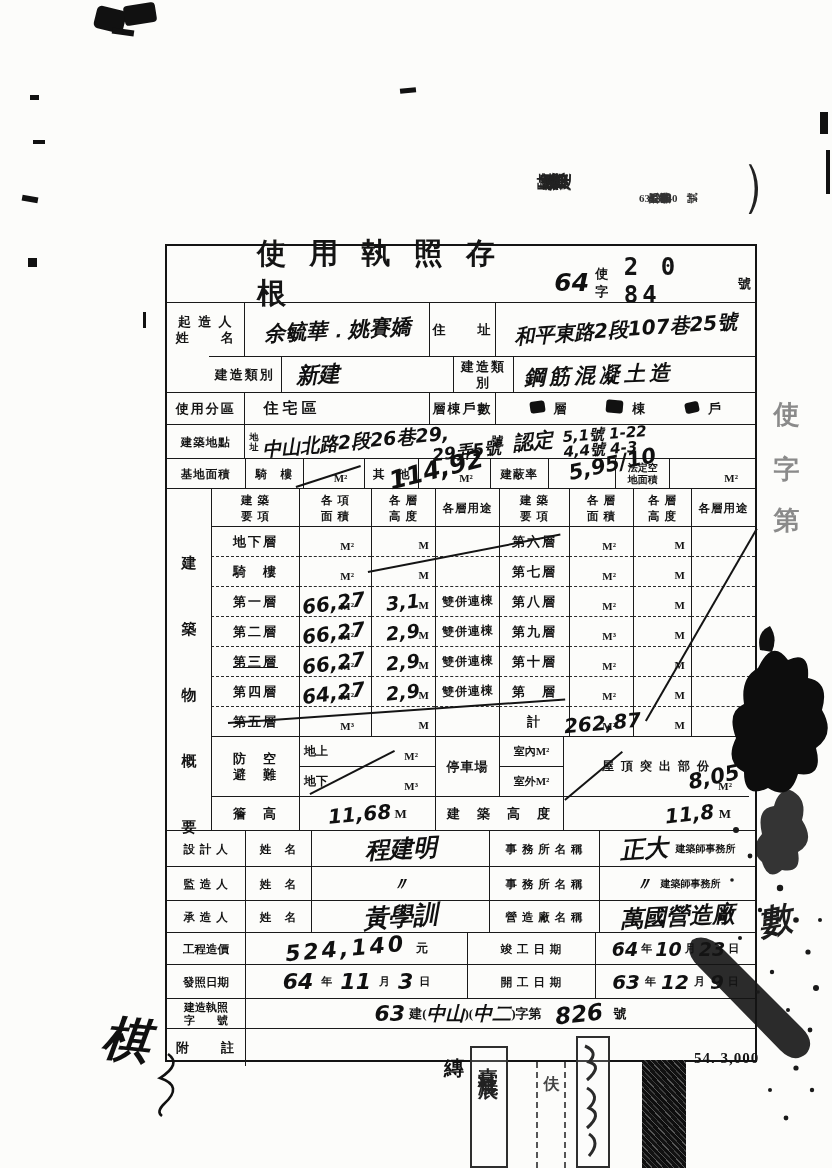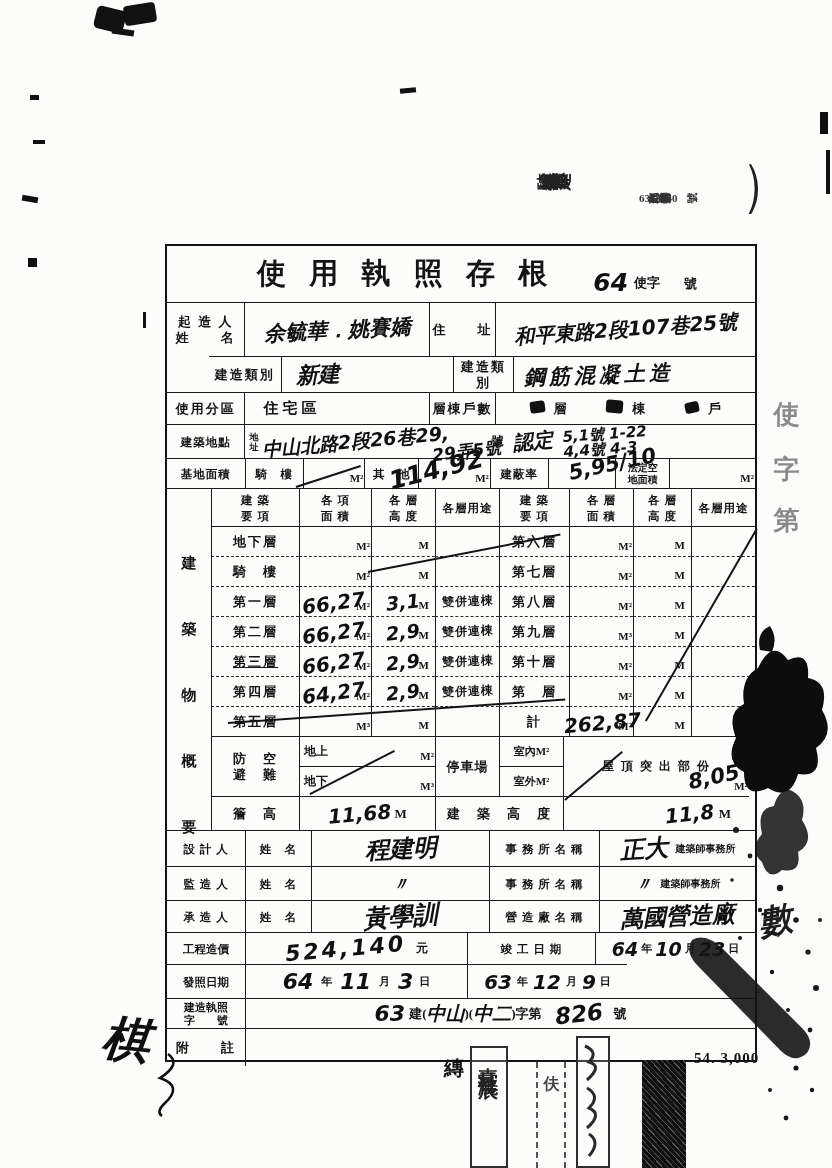--- a/index.html
+++ b/index.html
@@ -8,21 +8,21 @@
   
   .form{position:absolute;left:165px;top:244px;width:592px;height:818px;
         border:2.5px solid #141414;box-sizing:border-box;background:transparent;}
   .r{display:flex;width:100%;box-sizing:border-box;}
   .c{box-sizing:border-box;border-left:1.6px solid #1a1a1a;border-top:1.6px solid #1a1a1a;
      position:relative;display:flex;align-items:center;justify-content:center;overflow:visible;}
   .c.first{border-left:none;}
   .c.nt{border-top:none;}
   .lab{font-weight:600;font-size:13px;letter-spacing:2px;text-align:center;white-space:pre-line;line-height:16px;}
   .lab.sm{font-size:11.5px;letter-spacing:1px;}
-  .u{position:absolute;right:1px;bottom:4px;font-size:11px;font-weight:600;}
+  .u{position:absolute;right:17px;bottom:4px;font-size:11px;font-weight:600;}
   .u3{font-size:11px;font-weight:600;}
   
   .hw{font-family:"DejaVu Sans",sans-serif;font-weight:700;font-style:italic;color:#101010;}
   .stampuse{font-family:"DejaVu Sans",sans-serif;font-weight:700;font-size:12px;letter-spacing:1px;
             color:#151515;transform:rotate(-2deg);white-space:nowrap;}
   .num{position:absolute;left:2px;top:4px;font-size:20px;white-space:nowrap;z-index:3;}
   
   .vstrip{position:absolute;left:0;width:44px;text-align:center;font-weight:600;font-size:15px;
           white-space:pre-line;z-index:2;}
   
@@ -60,20 +60,21 @@
 
   <div class="vtext hw faint" style="position:absolute;left:770px;top:380px;font-size:26px;letter-spacing:22px;font-style:normal;"><span>使 字 第</span></div>
 
   <div class="form">
 
     <div class="r" style="height:56px;">
       <div class="c first nt" style="flex:1;justify-content:flex-start;padding-left:90px;">
         <span style="font-size:29px;font-weight:700;letter-spacing:8px;">使  用  執  照  存  根</span>
         <span class="hw" style="font-size:25px;margin-left:38px;margin-top:16px;">64</span>
         <span style="font-size:13px;font-weight:600;margin:18px 6px 0 6px;">使字</span>
+        <span style="font-family:'DejaVu Sans Mono',monospace;font-size:24px;font-weight:700;letter-spacing:4px;margin-top:14px;">2 0 84</span>
         <span style="font-size:13px;font-weight:600;margin:20px 4px 0 18px;">號</span>
       </div>
     </div>
 
     <div class="r" style="height:54px;">
       <div class="c first lab" style="width:78px;">起 造 人
 姓　　名</div>
       <div class="c" style="width:186px;">
         <span class="hw" style="font-size:21px;transform:rotate(-3deg);white-space:nowrap;">余毓華．姚賽嬌</span>
         </div>
@@ -431,20 +432,21 @@
     <div class="r" style="height:34px;">
       <div class="c first lab sm" style="width:78px;letter-spacing:0;">發照日期</div>
       <div class="c" style="width:222px;">
         <span class="hw" style="font-size:22px;">64</span>
           <span style="font-size:11px;font-weight:600;margin:0 8px;">年</span>
         <span class="hw" style="font-size:22px;">11</span>
           <span style="font-size:11px;font-weight:600;margin:0 8px;">月</span>
         <span class="hw" style="font-size:22px;">3</span>
           <span style="font-size:11px;font-weight:600;margin-left:6px;">日</span>
         </div>
+      <div class="c lab sm" style="width:128px;">開  工  日  期</div>
       <div class="c" style="width:160px;">
         <span class="hw" style="font-size:20px;">63</span>
           <span style="font-size:11px;font-weight:600;margin:0 5px;">年</span>
         <span class="hw" style="font-size:20px;">12</span>
           <span style="font-size:11px;font-weight:600;margin:0 5px;">月</span>
         <span class="hw" style="font-size:20px;">9</span>
           <span style="font-size:11px;font-weight:600;margin-left:4px;">日</span>
         </div>
     </div>
 

